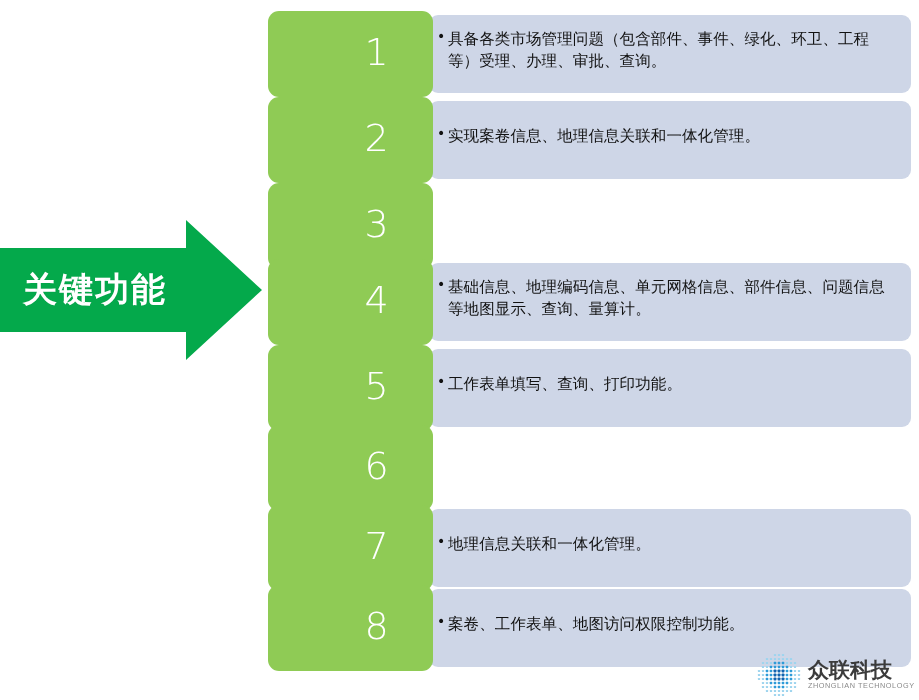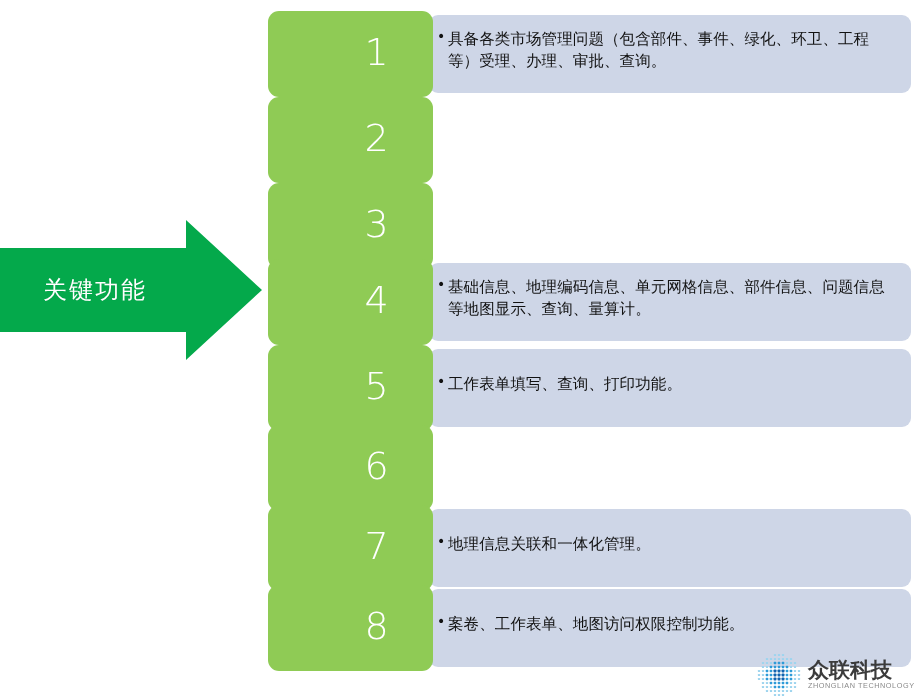--- a/index.html
+++ b/index.html
@@ -33,25 +33,26 @@
   #arrow-label {
     position: absolute;
     left: 0px;
     top: 0px;
     width: 190px;
     height: 140px;
     display: flex;
     align-items: center;
     justify-content: center;
     color: #ffffff;
-    font-size: 24px;
+    font-size: 34px;
     letter-spacing: 2px;
     font-family: "DejaVu Sans", "Liberation Sans", sans-serif;
     white-space: nowrap;
     text-shadow: 0 0 1px rgba(0,0,0,0.12);
+    font-weight: bold;
   }
 
   
   #rows {
     position: absolute;
     left: 0;
     top: 0;
     width: 919px;
     height: 700px;
   }
@@ -171,20 +172,23 @@
   <div class="row" style="top:11px">
     <div class="desc-box">
       <div class="desc-text">具备各类市场管理问题（包含部件、事件、绿化、环卫、工程等）受理、办理、审批、查询。</div>
     </div>
     <div class="num-box">
       <span class="num-text">1</span>
     </div>
   </div>
 
   <div class="row" style="top:97px">
+    <div class="desc-box">
+      <div class="desc-text">实现案卷信息、地理信息关联和一体化管理。</div>
+    </div>
     <div class="num-box">
       <span class="num-text">2</span>
     </div>
   </div>
 
   <div class="row" style="top:183px">
     <div class="num-box">
       <span class="num-text">3</span>
     </div>
   </div>

